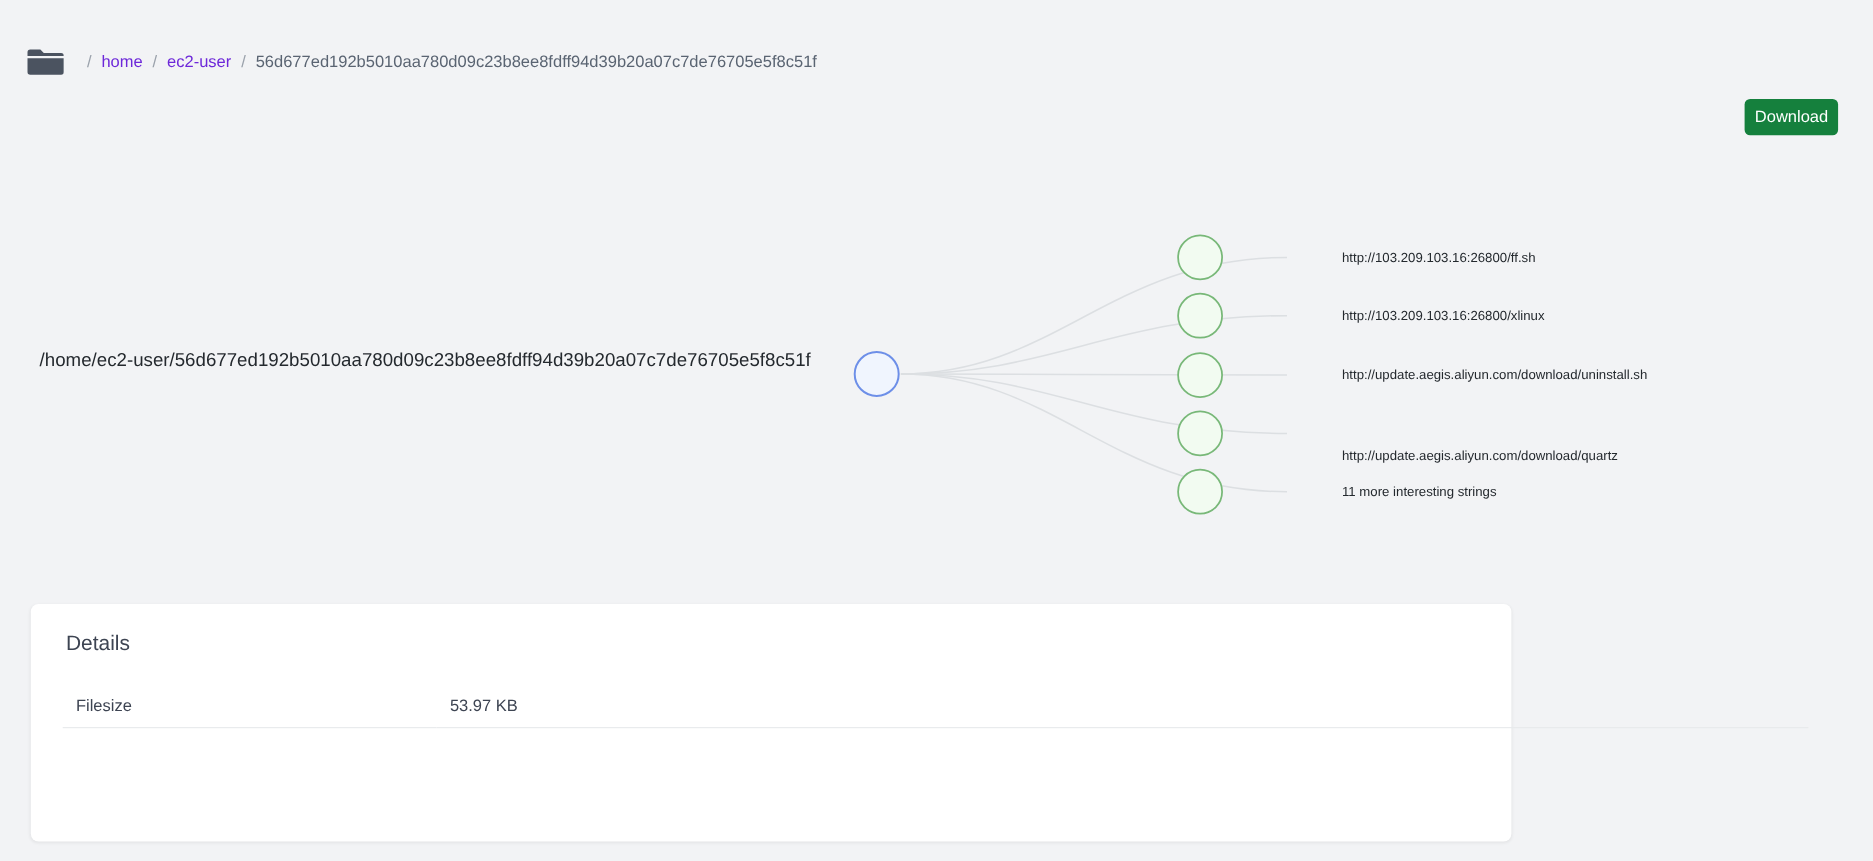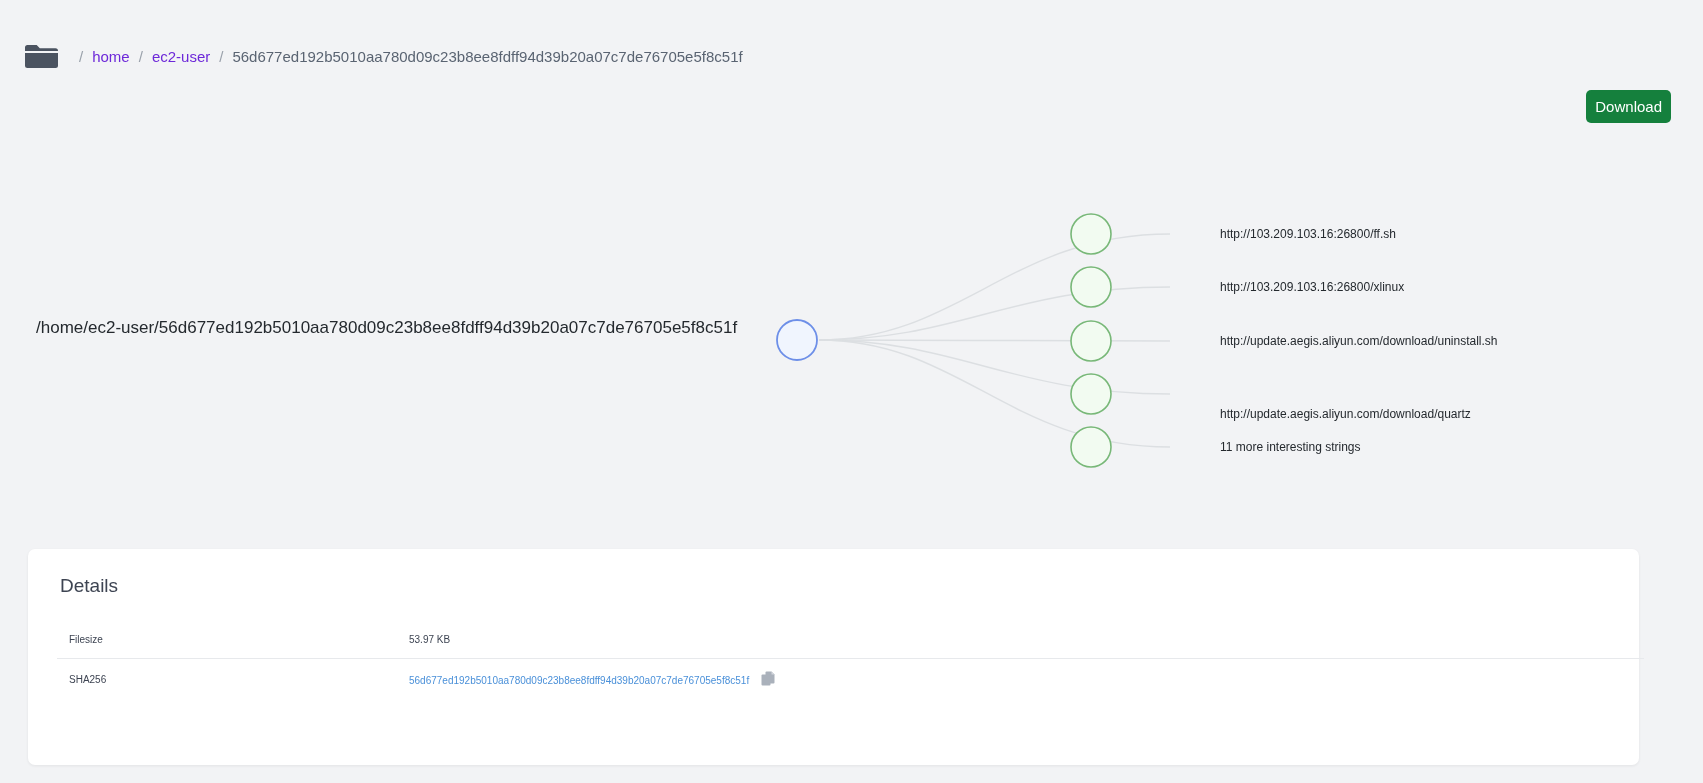--- a/index.html
+++ b/index.html
@@ -75,39 +75,39 @@
     font-size: 12px;
     color: #24292e;
     white-space: nowrap;
     left: 1220px;
   }
 
   
   .details-card {
     position: absolute;
     left: 28px; top: 549px;
-    width: 1611px; height: 216px;
+    width: 1346px; height: 216px;
     background: #ffffff;
     border-radius: 7px;
     box-shadow: 0 1px 3px rgba(27,31,35,.07);
   }
   .details-title {
     position: absolute;
     left: 32px; top: 26px;
     font-size: 19px;
     color: #3d4452;
   }
   .details-table {
     position: absolute;
     left: 29px; top: 73px;
     width: 1587px;
     border-collapse: collapse;
   }
   .details-table td {
-    font-size: 10px;
+    font-size: 15px;
     color: #3d4452;
     padding: 11px 0 11px 12px;
     vertical-align: middle;
     height: 36px;
   }
   .details-table tr.with-rule td { border-bottom: 1px solid #e7e9ec; }
   .details-table td.key { width: 340px; }
   .details-table td.val { color: #3d4452; }
   .link { color: #4a90d9; text-decoration: none; }
   .copy-icon { display:inline-block; vertical-align: -3px; margin-left: 9px; cursor: pointer; }
@@ -161,30 +161,17 @@
 
   <div class="details-card">
     <div class="details-title">Details</div>
 
     <table class="details-table">
       <tbody>
         <tr class="with-rule">
           <td class="key">Filesize</td>
           <td class="val">53.97 KB</td>
         </tr>
-        <tr>
-          <td class="key">SHA256</td>
-          <td class="val">
-            <a class="link" href="#">56d677ed192b5010aa780d09c23b8ee8fdff94d39b20a07c7de76705e5f8c51f</a>
-            <span class="copy-icon">
-              <svg width="17" height="17" viewBox="0 0 17 17">
-                <rect x="0.5" y="4.5" width="9" height="11" rx="1" fill="#aab1bb"></rect>
-                <path d="M5.5 1.5h5l3 3v8a1 1 0 0 1-1 1h-7a1 1 0 0 1-1-1v-10a1 1 0 0 1 1-1z" fill="#aab1bb"></path>
-                <path d="M10.5 1.5l3 3h-3z" fill="#d3d7dd"></path>
-              </svg>
-            </span>
-          </td>
-        </tr>
       </tbody>
     </table>
   </div>
 
 </div>
 
 </body></html>

